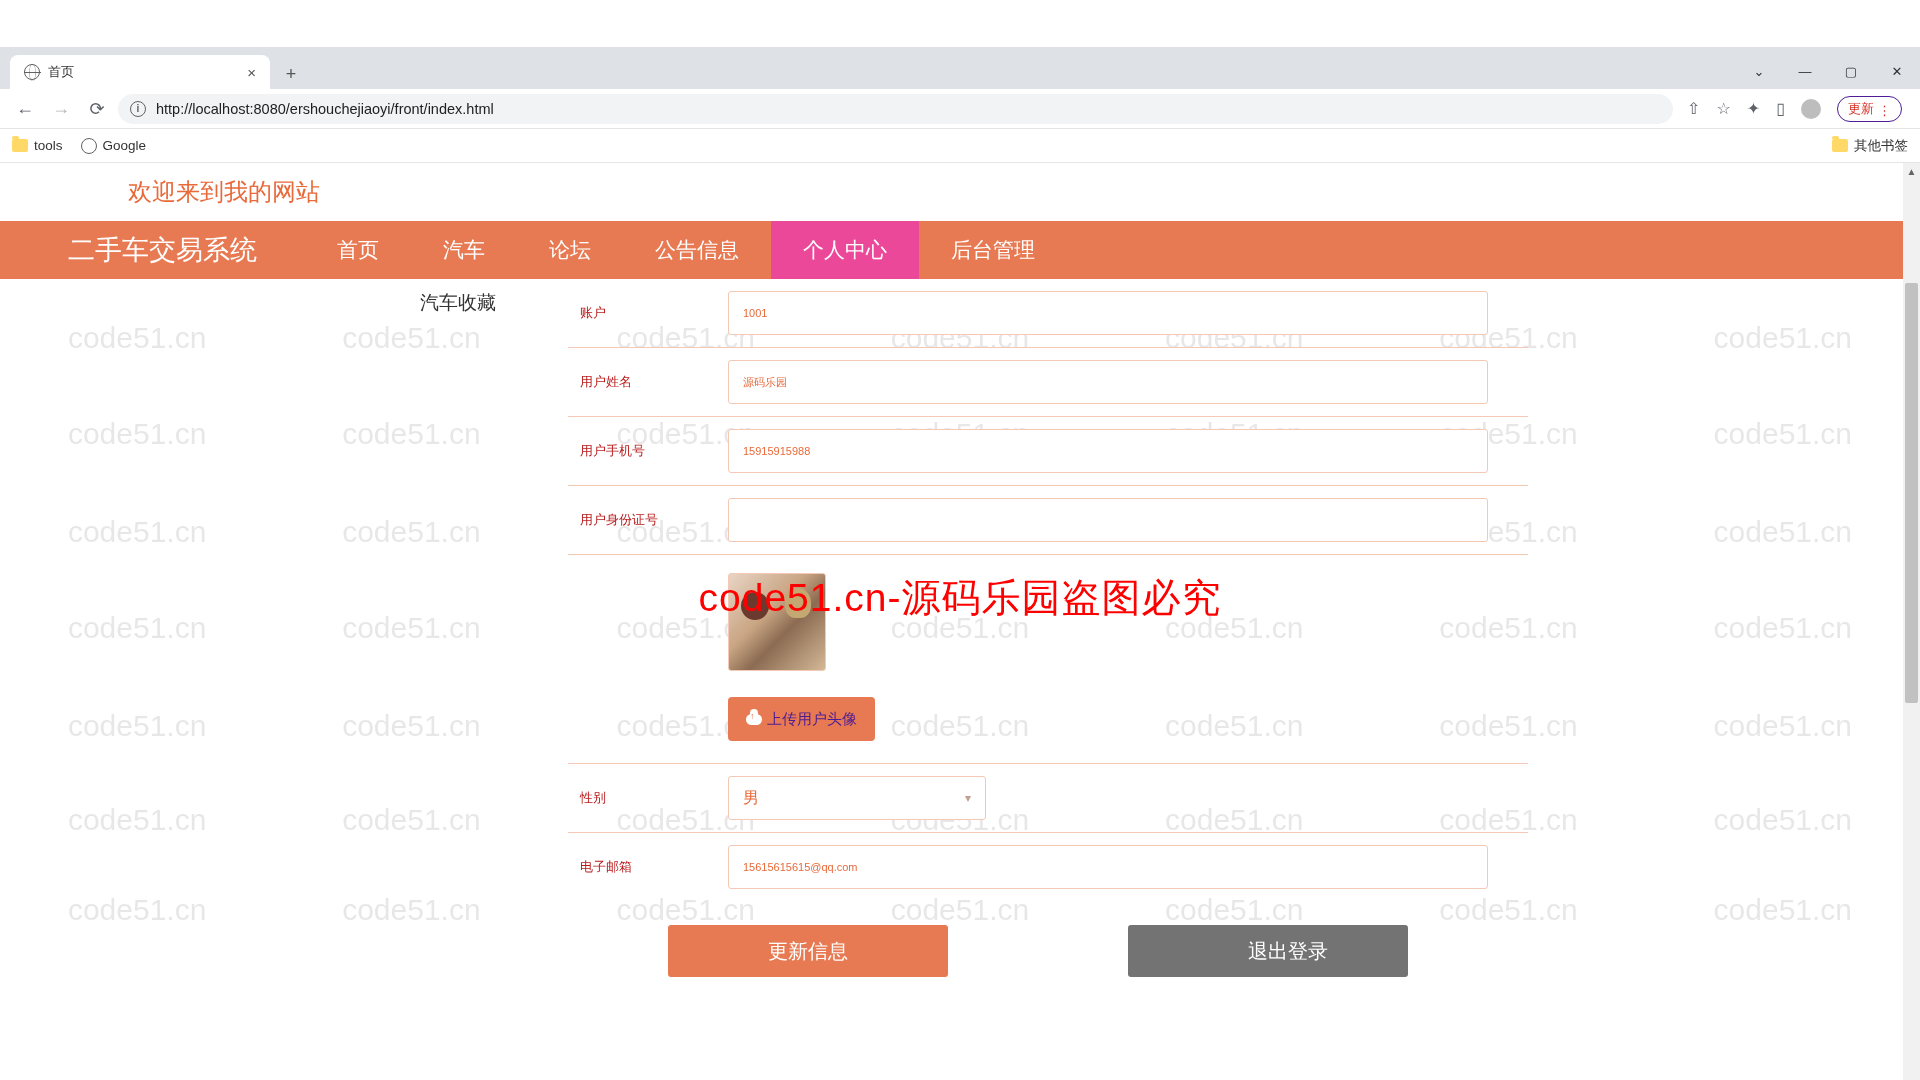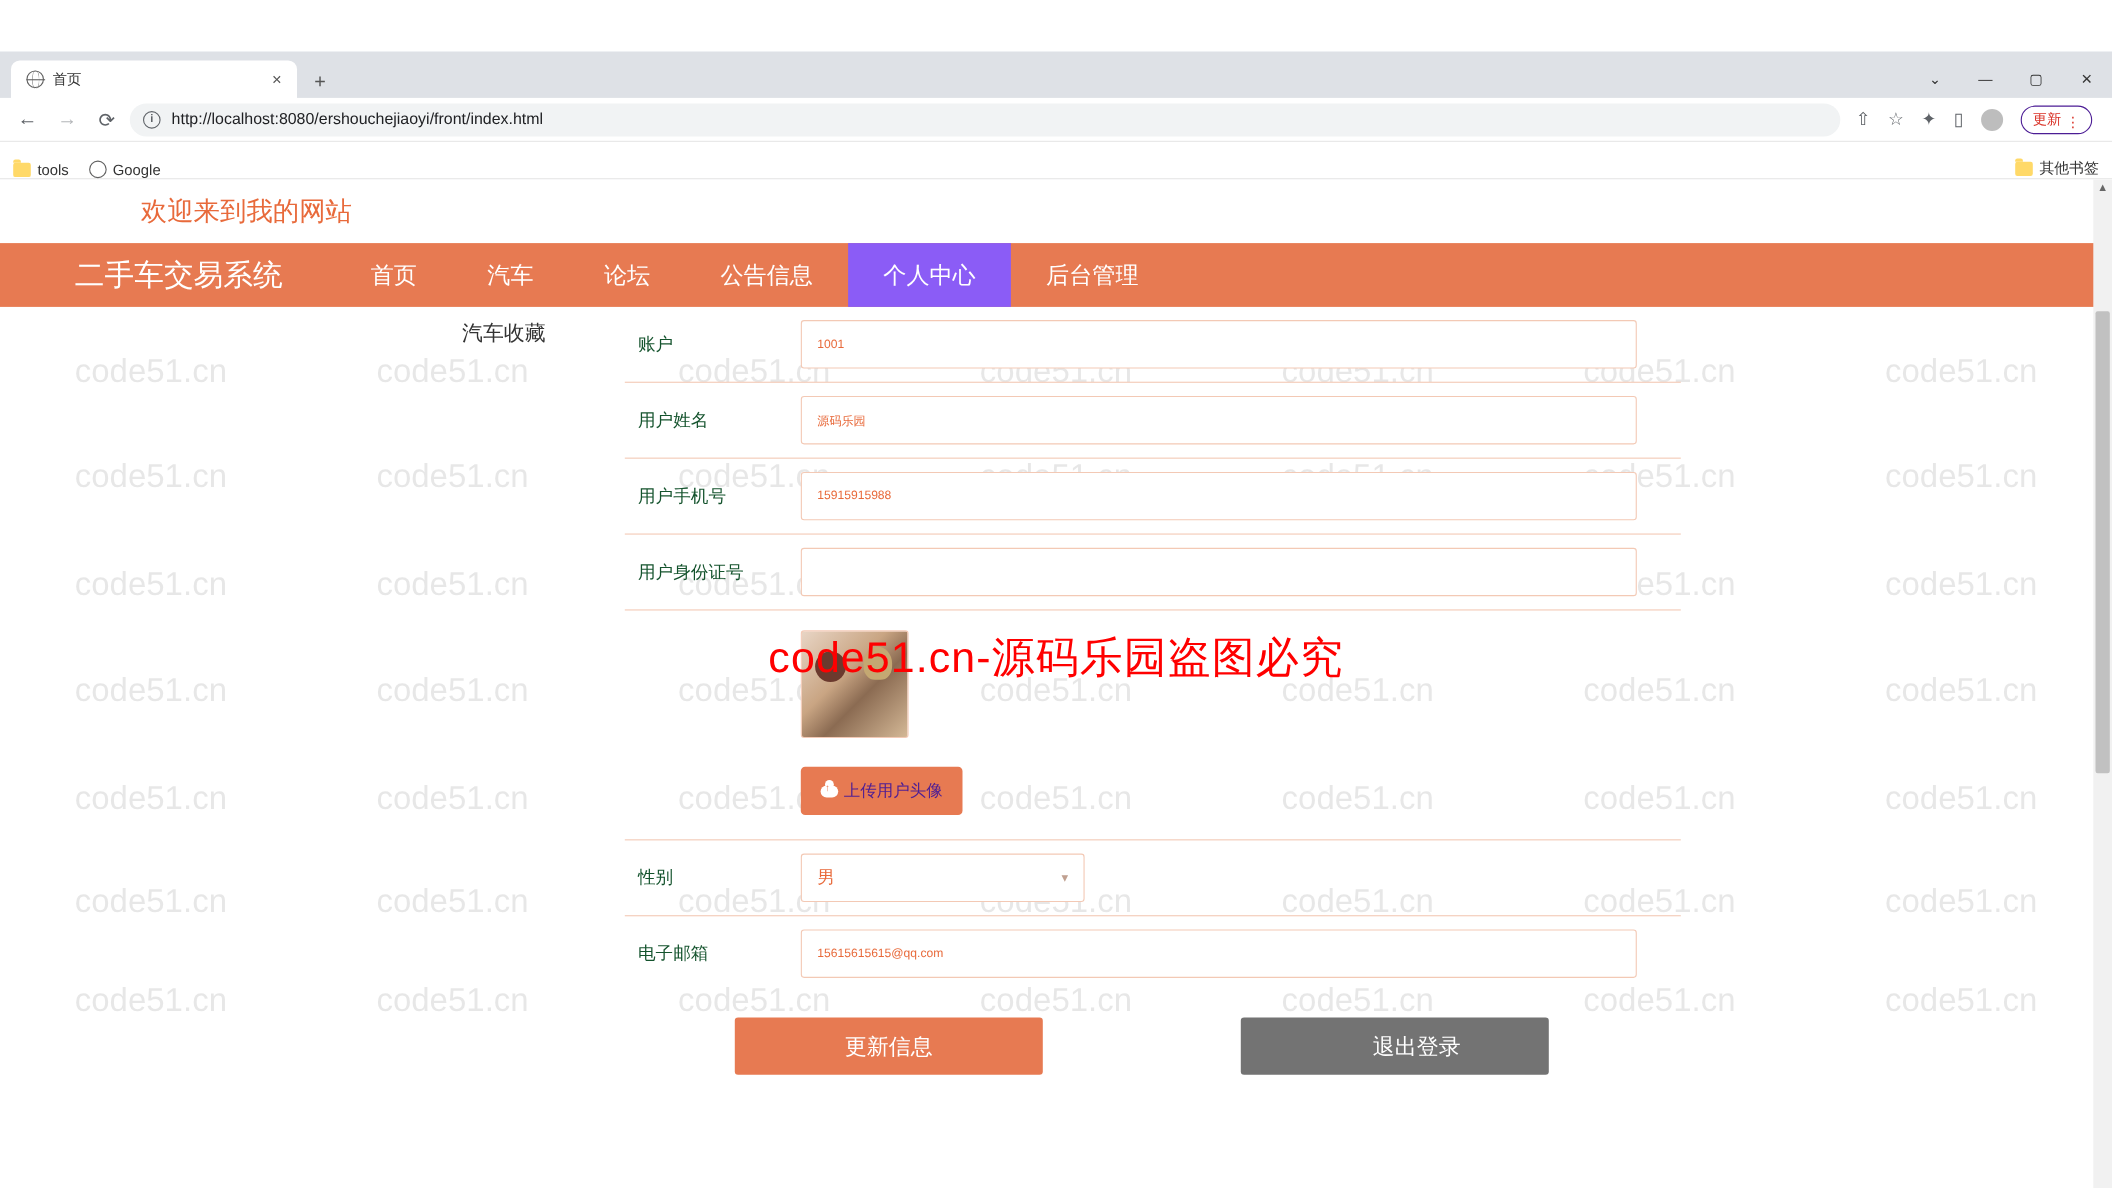--- a/index.html
+++ b/index.html
@@ -21,50 +21,50 @@
 .win-dd { font-size:16px; color:#555; width:38px; text-align:center; }
 
 .addr-bar { height:40px; background:#fff; display:flex; align-items:center; padding:0 10px; gap:6px; border-bottom:1px solid #e5e5e5; }
 .nav-btn { width:30px; height:30px; display:flex; align-items:center; justify-content:center; color:#5f6368; font-size:18px; border-radius:50%; }
 .nav-btn.disabled { color:#b5b7ba; }
 .url-field { flex:1; height:30px; background:#f1f3f4; border-radius:15px; display:flex; align-items:center; padding:0 12px; font-size:14.5px; color:#202124; gap:10px; }
 .url-field .info { width:16px; height:16px; border:1.5px solid #5f6368; border-radius:50%; display:flex; align-items:center; justify-content:center; font-size:10px; color:#5f6368; font-weight:bold; }
 .url-right { display:flex; gap:16px; align-items:center; padding:0 8px; color:#5f6368; }
 .update-btn { border:1px solid #4c1d95; color:#d93025; padding:3px 10px; border-radius:14px; font-size:13px; display:flex; align-items:flex-end; gap:4px; }
 
-.bookmarks { height:34px; background:#fff; display:flex; align-items:flex-end; padding:0 12px; gap:18px; border-bottom:1px solid #e5e5e5; font-size:13.5px; color:#333; }
+.bookmarks { height:34px; background:#fff; display:flex; align-items:center; padding:0 12px; gap:18px; border-bottom:1px solid #e5e5e5; font-size:13.5px; color:#333; }
 .bookmarks .bm { display:flex; align-items:center; gap:6px; }
 .folder { width:16px; height:13px; background:#ffd968; border-radius:2px; position:relative; }
 .folder::before { content:""; position:absolute; top:-3px; left:0; width:7px; height:3px; background:#ffd968; border-radius:2px 2px 0 0; }
 .g-icon { width:16px; height:16px; border:1.5px solid #616161; border-radius:50%; position:relative; }
 .bm-right { margin-left:auto; }
 
 
 .viewport { flex:1; background:#fff; position:relative; overflow:hidden; }
 
 
 .watermark { position:absolute; inset:0; pointer-events:none; z-index:1; }
 .wm-row { position:absolute; left:0; right:0; display:flex; justify-content:space-around; font-size:30px; color:rgba(60,60,60,0.12); font-weight:400; }
 
 .page-inner { position:relative; z-index:2; }
 
 .welcome { height:58px; padding-left:128px; font-size:24px; color:#e86a3b; display:flex; align-items:center; }
 
 .navbar { height:58px; background:#e77a52; display:flex; align-items:center; padding-left:68px; }
 .brand { color:#fff; font-size:27px; font-weight:500; margin-right:48px; }
 .nav-item { color:#fff; font-size:21px; padding:0 32px; height:58px; display:flex; align-items:center; }
-.nav-item.active { background:#8b5cf6; }
+.nav-item.active { background:#ec4899; }
 
 .content { display:flex; padding-left:388px; }
 .side-tab { width:140px; height:48px; display:flex; align-items:center; justify-content:center; font-size:19px; color:#333; }
 
 .form-area { width:960px; margin-left:40px; }
 .form-row { display:flex; align-items:center; padding:12px 0; border-bottom:1px solid #f3c9b5; }
 .form-row.no-border { border-bottom:none; }
-.form-label { width:160px; font-size:16px; color:#14532d; padding-left:12px; }
+.form-label { width:160px; font-size:13px; color:#b91c1c; padding-left:12px; }
 .form-input { flex:1; max-width:760px; height:44px; border:1px solid #f3c9b5; border-radius:3px; padding:0 14px; font-size:11px; color:#e86a3b; background:#fff; outline:none; }
 .avatar-box { width:98px; height:98px; border:1px solid #f3c9b5; border-radius:3px; margin-left:160px; background:linear-gradient(135deg,#e8d5c5 0%,#c9a583 40%,#8b6b52 60%,#d4b896 100%); position:relative; overflow:hidden; }
 .avatar-box::before { content:""; position:absolute; left:12px; top:18px; width:28px; height:28px; background:#6b3a2e; border-radius:50%; }
 .avatar-box::after { content:""; position:absolute; right:14px; top:14px; width:26px; height:30px; background:#c4a872; border-radius:50% 50% 40% 40%; }
 
 .upload-btn { margin-left:160px; background:#e77a52; color:#4c1d95; height:44px; padding:0 18px; border:none; border-radius:4px; font-size:15px; display:inline-flex; align-items:center; gap:5px; }
 .cloud { width:16px; height:11px; background:#fff; border-radius:8px; position:relative; }
 .cloud::before { content:""; position:absolute; left:4px; top:-5px; width:8px; height:8px; background:#fff; border-radius:50%; }
 .cloud::after { content:"↑"; position:absolute; left:4px; top:-3px; font-size:9px; color:#e77a52; font-weight:bold; }
 

